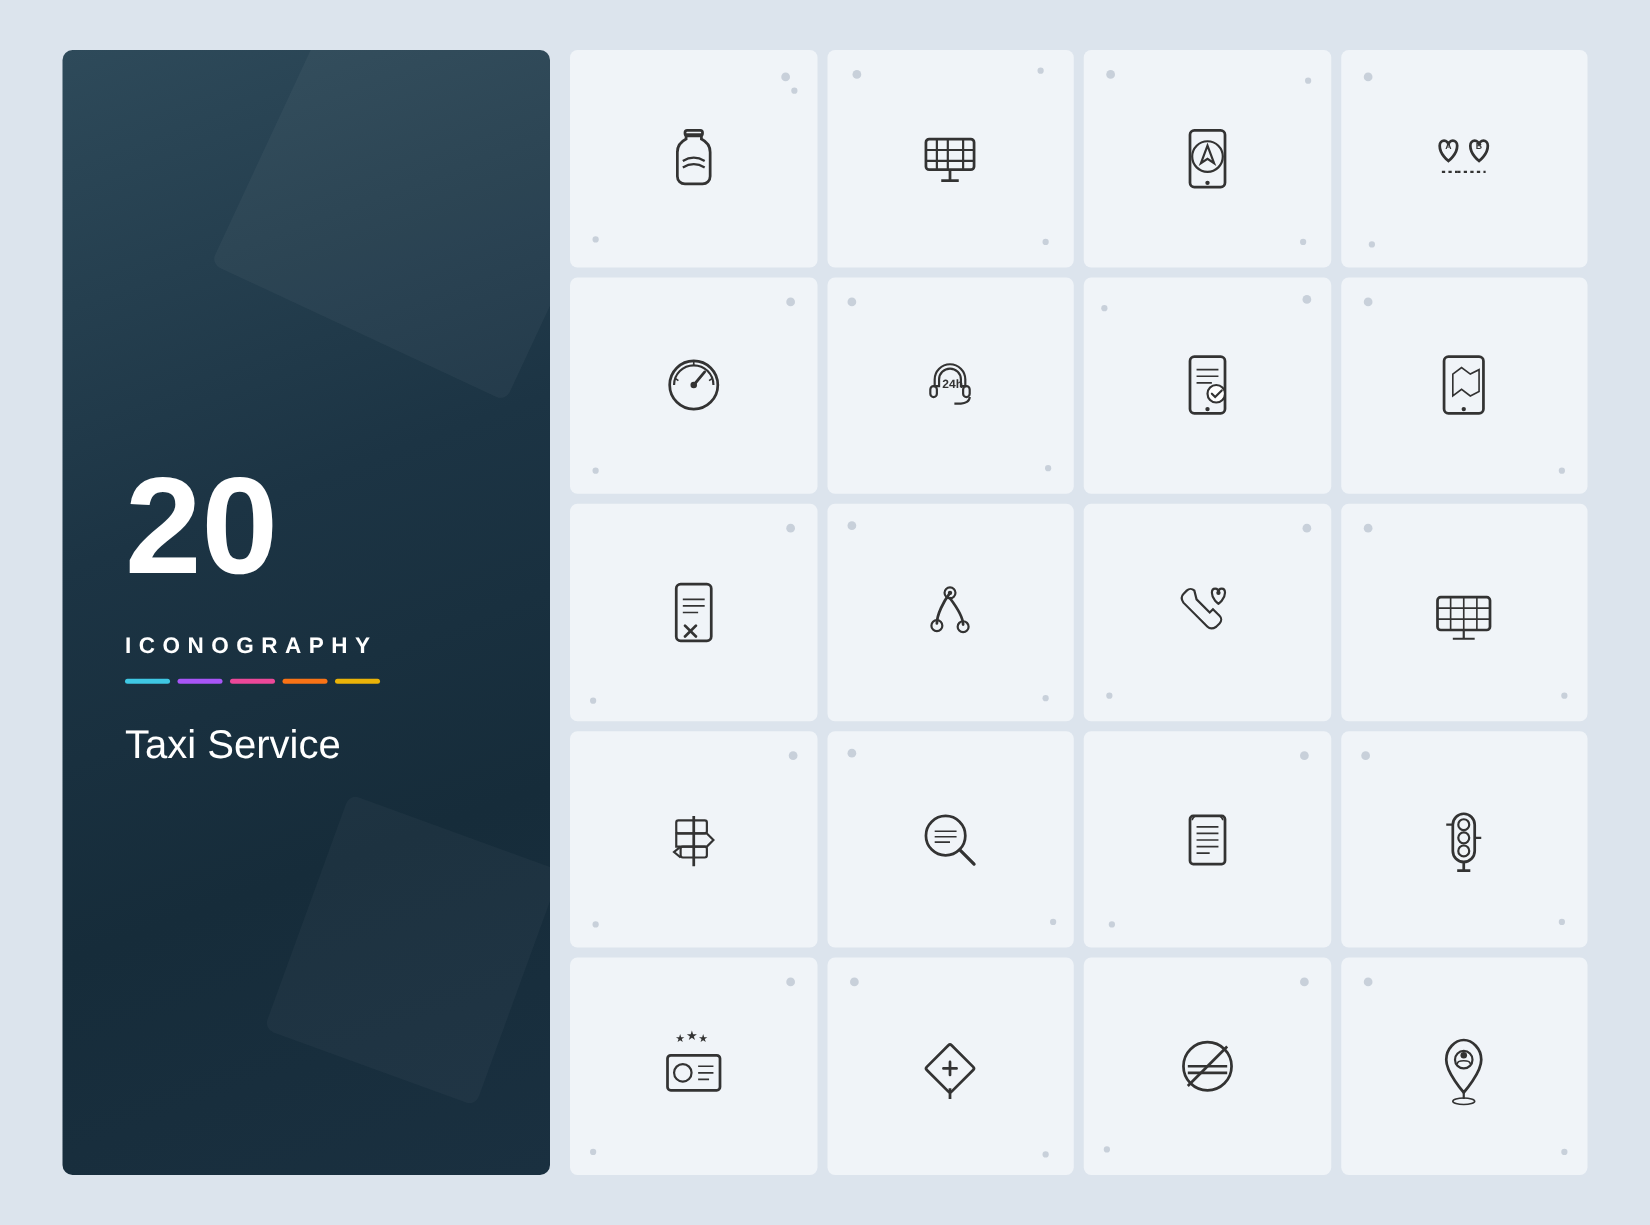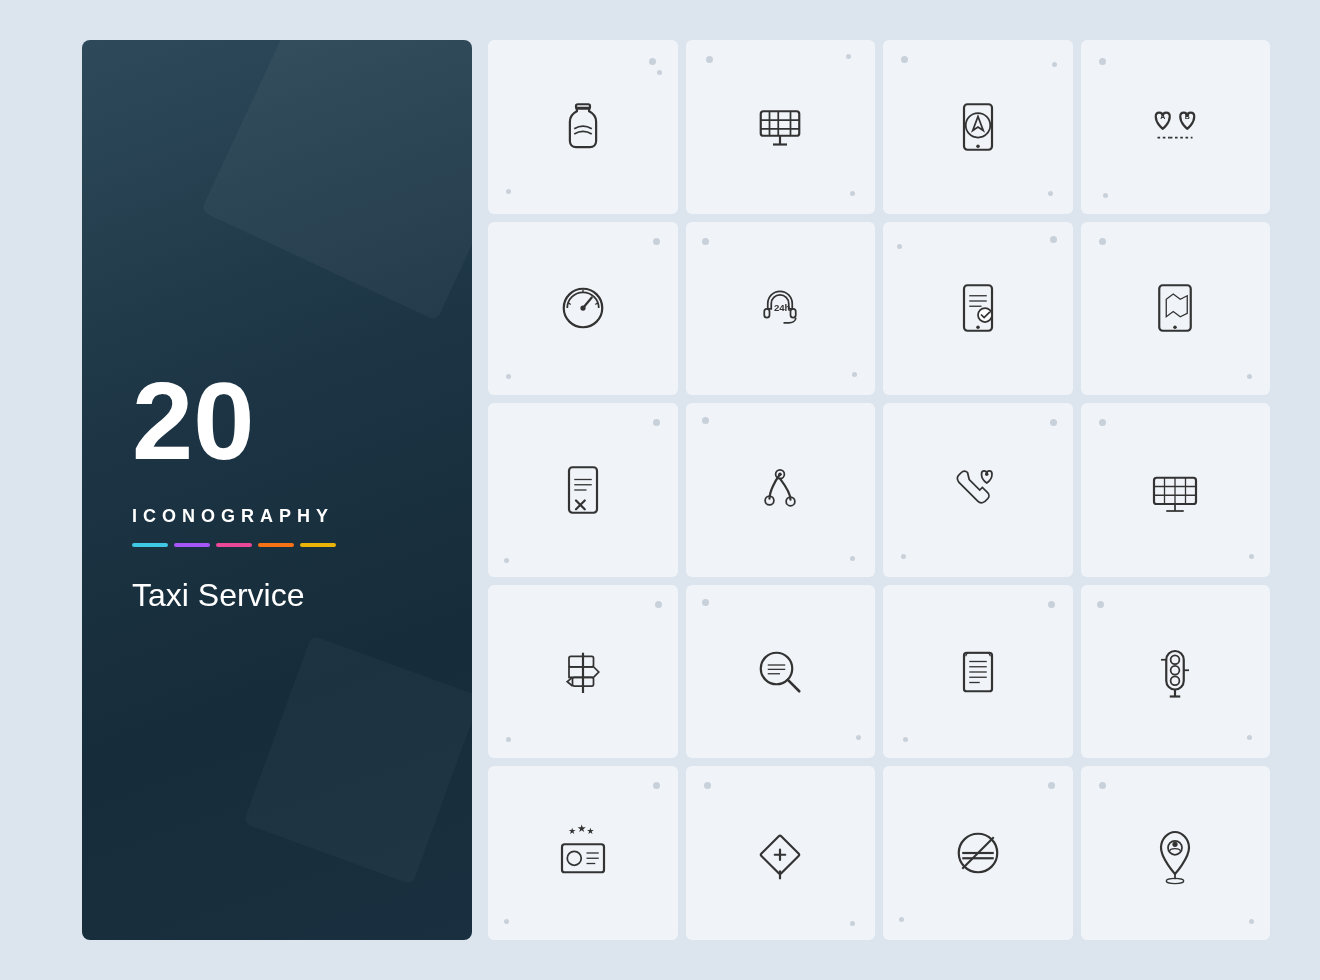--- a/index.html
+++ b/index.html
@@ -25,21 +25,20 @@
       min-width: 390px;
       background: linear-gradient(160deg, #2e4a5a 0%, #1c3444 40%, #162c3a 70%, #1a3040 100%);
       border-radius: 8px;
       display: flex;
       flex-direction: column;
       align-items: flex-start;
       justify-content: center;
       padding: 60px 50px;
       position: relative;
       overflow: hidden;
-      margin-left: 32px;
     }
     .left-panel::before {
       content: '';
       position: absolute;
       top: -60px;
       right: -40px;
       width: 260px;
       height: 300px;
       background: rgba(255,255,255,0.04);
       transform: rotate(25deg);

